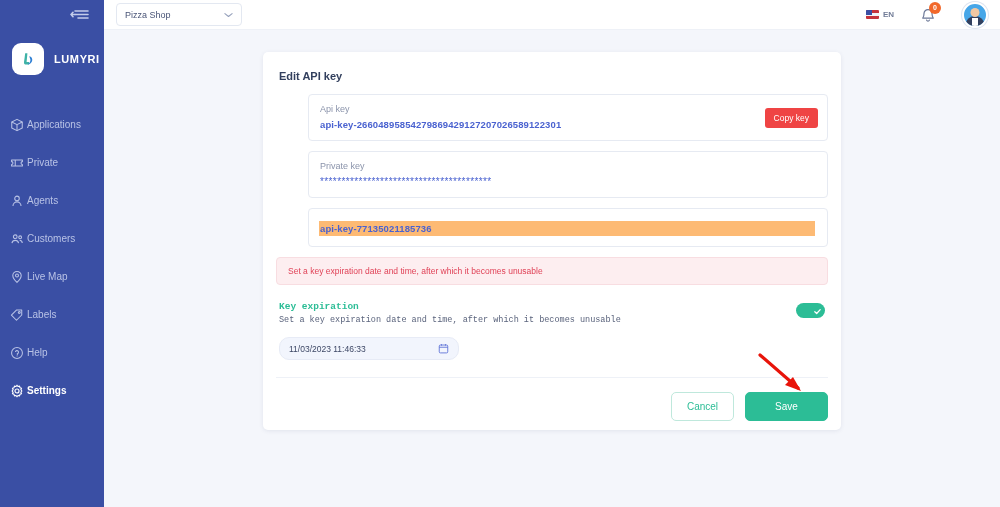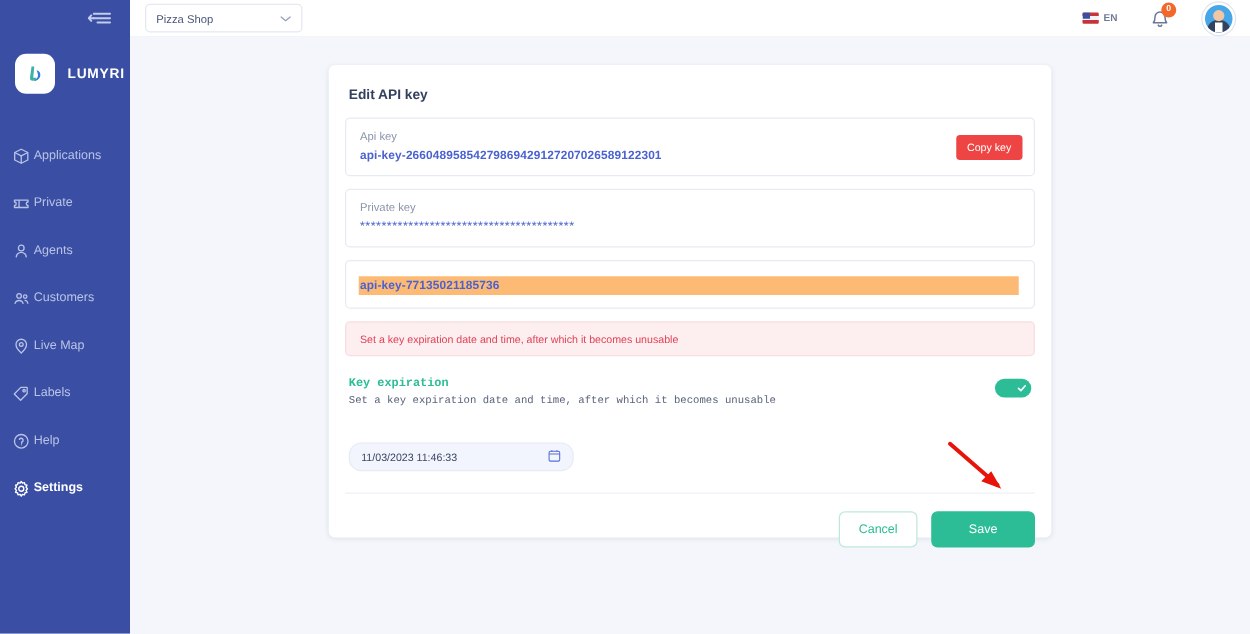--- a/index.html
+++ b/index.html
@@ -111,20 +111,21 @@
     padding: 14px 13px 12px 13px;
     height: 378px;
   }
   .card-title { font-size: 11px; font-weight: bold; color: #33405e; margin: 4px 0 12px 3px; }
 
   .field-box {
     border: 1px solid #e6eaf2; border-radius: 4px;
     padding: 9px 11px 10px 11px;
     margin-bottom: 10px;
     position: relative;
+    margin-left: 32px;
   }
   .field-label { font-size: 9px; color: #8b94ab; margin-bottom: 5px; }
   .field-value { font-size: 9.5px; color: #4a62d0; font-weight: bold; letter-spacing: .1px; }
   .field-value.masked { letter-spacing: .4px; font-weight: normal; font-size: 10px; }
   .field-value.editable {
     background: #fdba74; width: 100%; border: none; outline: none;
     font-family: "Liberation Sans", sans-serif;
     padding: 2px 1px; margin: -2px -1px;
     color: #4a62d0; font-weight: bold; font-size: 9.5px;
   }
@@ -150,21 +151,21 @@
   .toggle {
     width: 29px; height: 15px; border-radius: 9px;
     background: #2cbd96;
     position: relative; cursor: pointer;
     margin-top: 2px;
     display: flex; align-items: center; justify-content: flex-end;
     padding-right: 3px;
   }
 
   .date-field {
-    margin: 29px 0 0 3px;
+    margin: 12px 0 0 3px;
     width: 180px; height: 23px;
     background: #f2f5fd; border: 1px solid #e7ebf6; border-radius: 10px;
     display: flex; align-items: center; justify-content: space-between;
     padding: 0 9px;
     cursor: pointer;
   }
   .date-text { font-size: 8.5px; color: #3d4765; }
 
   .divider { border-top: 1px solid #eef1f7; margin: 17px 0 0 0; }
 

